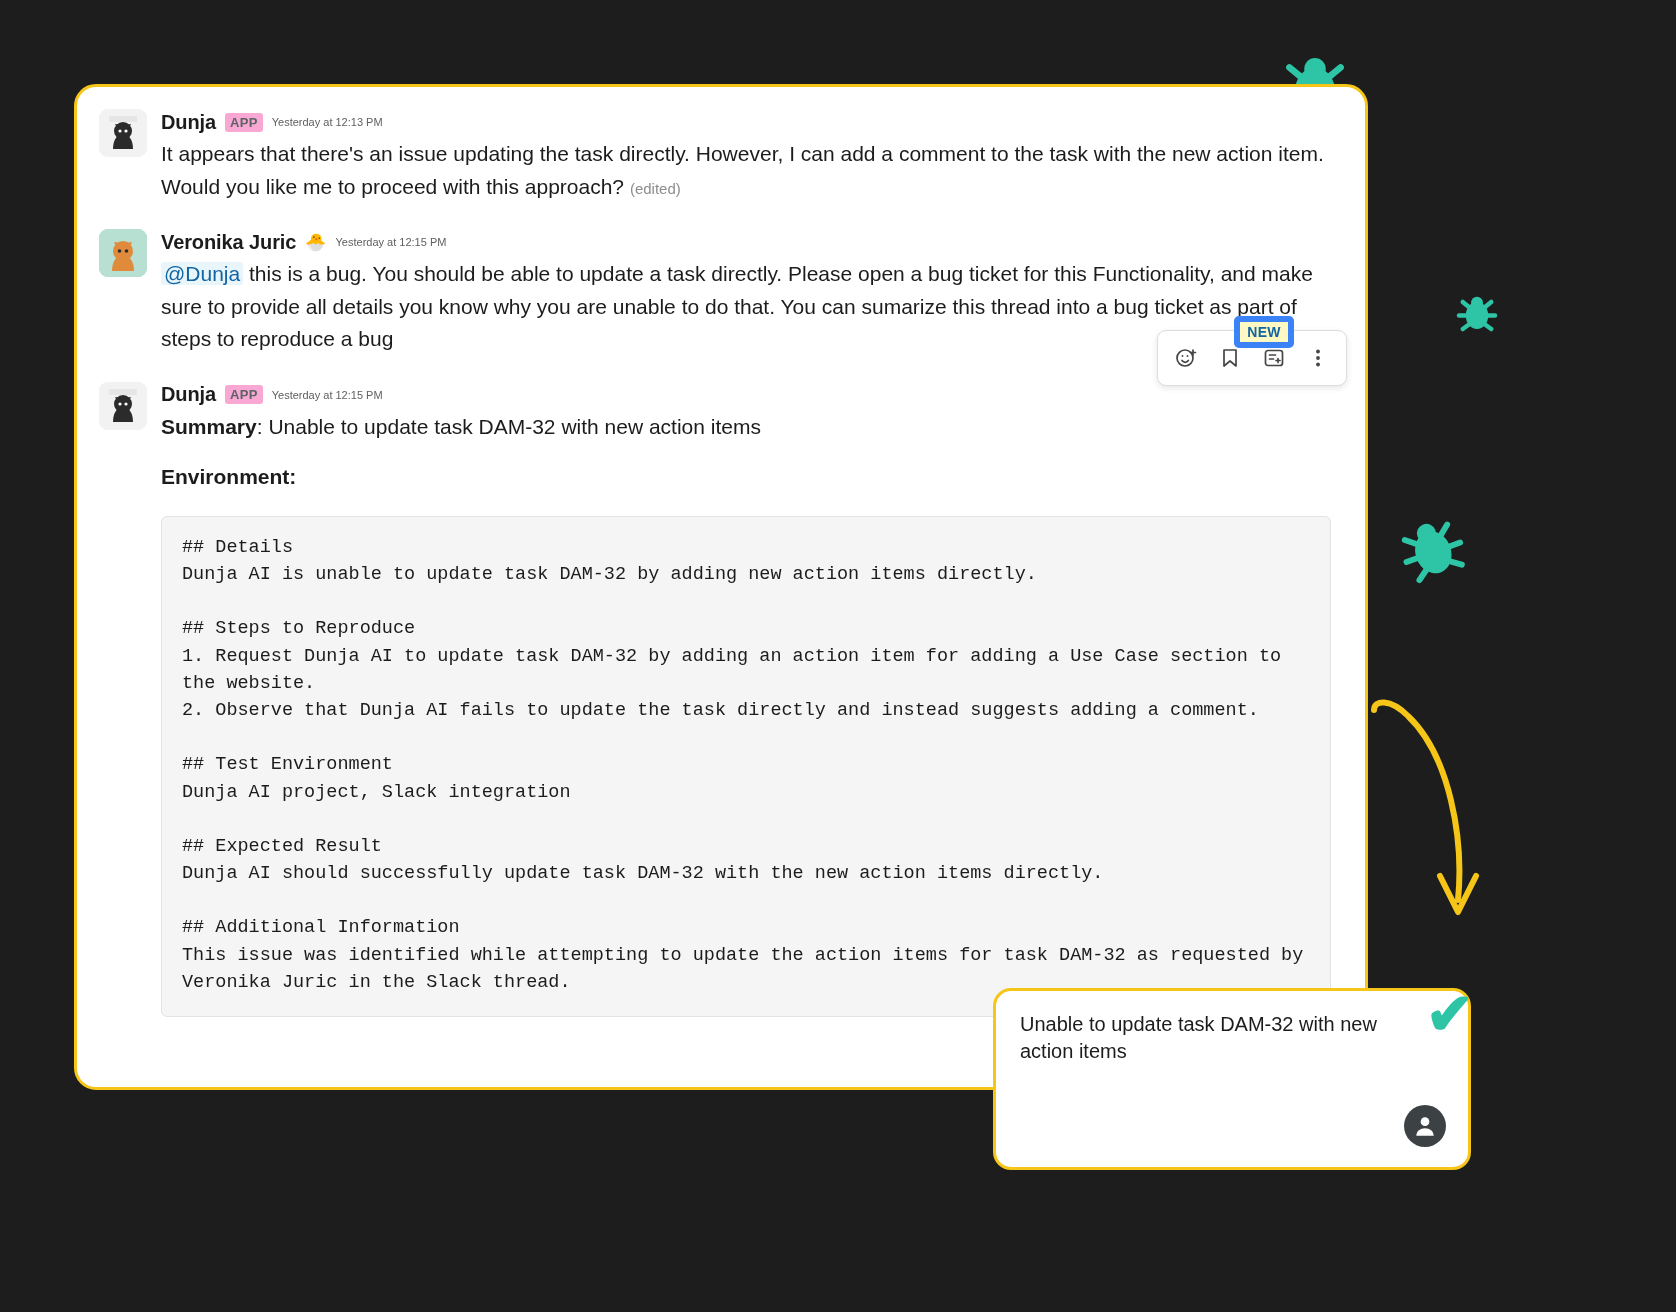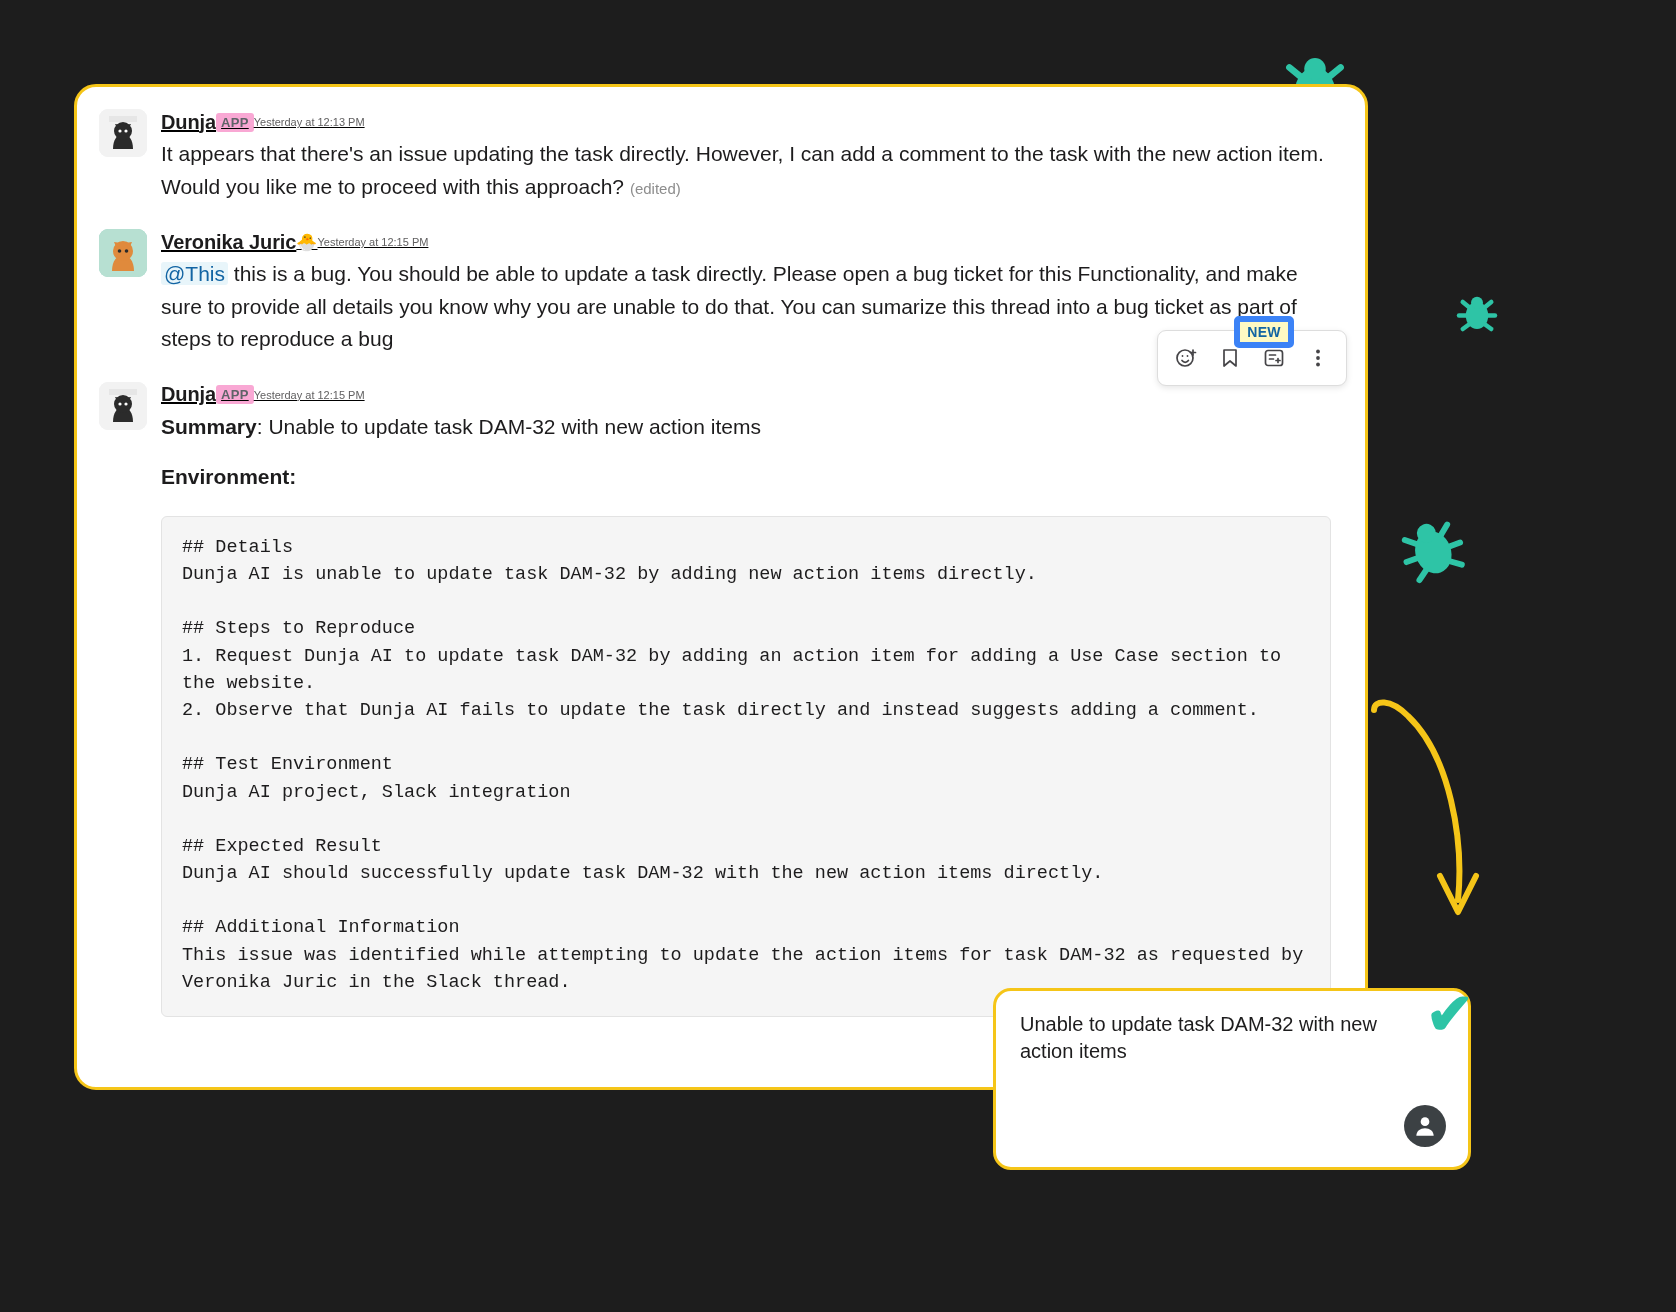--- a/index.html
+++ b/index.html
@@ -39,22 +39,22 @@
     overflow: hidden;
   }
 
   .msg {
     position: relative;
     padding: 0 34px 0 84px;
   }
   .msg-head {
     display: flex;
     align-items: center;
+    gap: 9px;
     height: 26px;
-    text-decoration: underline;
   }
   .avatar {
     position: absolute;
     left: 22px;
     width: 48px;
     height: 48px;
     border-radius: 9px;
     overflow: hidden;
     background: #dfe3e8;
   }
@@ -309,21 +309,21 @@
           <circle cx="20.5" cy="22" r="1.8" fill="#2b2b2b"></circle>
           <circle cx="27.5" cy="22" r="1.8" fill="#2b2b2b"></circle>
         </svg>
       </div>
       <div class="msg-head">
         <span class="author">Veronika Juric</span>
         <span class="emoji-badge">🐣</span>
         <span class="ts">Yesterday at 12:15 PM</span>
       </div>
       <div class="body-text">
-        <span class="mention">@This</span><span> this is a bug. You should be able to update a task directly. Please open a bug ticket for this Functionality, and make sure to provide all details you know why you are unable to do that. You can sumarize this thread into a bug ticket as part of steps to reproduce a bug</span>
+        <span class="mention">@Dunja</span><span> this is a bug. You should be able to update a task directly. Please open a bug ticket for this Functionality, and make sure to provide all details you know why you are unable to do that. You can sumarize this thread into a bug ticket as part of steps to reproduce a bug</span>
       </div>
     </div>
 
     <div class="msg" style="margin-top:26px;">
       <div class="avatar cat-dark">
         <svg width="48" height="48" viewBox="0 0 48 48" aria-hidden="true">
           <rect width="48" height="48" fill="#f2f2f2"></rect>
           <path d="M14 40c0-9 4-15 10-15s10 6 10 15z" fill="#2b2b2b"></path>
           <circle cx="24" cy="22" r="9" fill="#2b2b2b"></circle>
           <path d="M16 15l3 6 3-5zM32 15l-3 6-3-5z" fill="#2b2b2b"></path>

